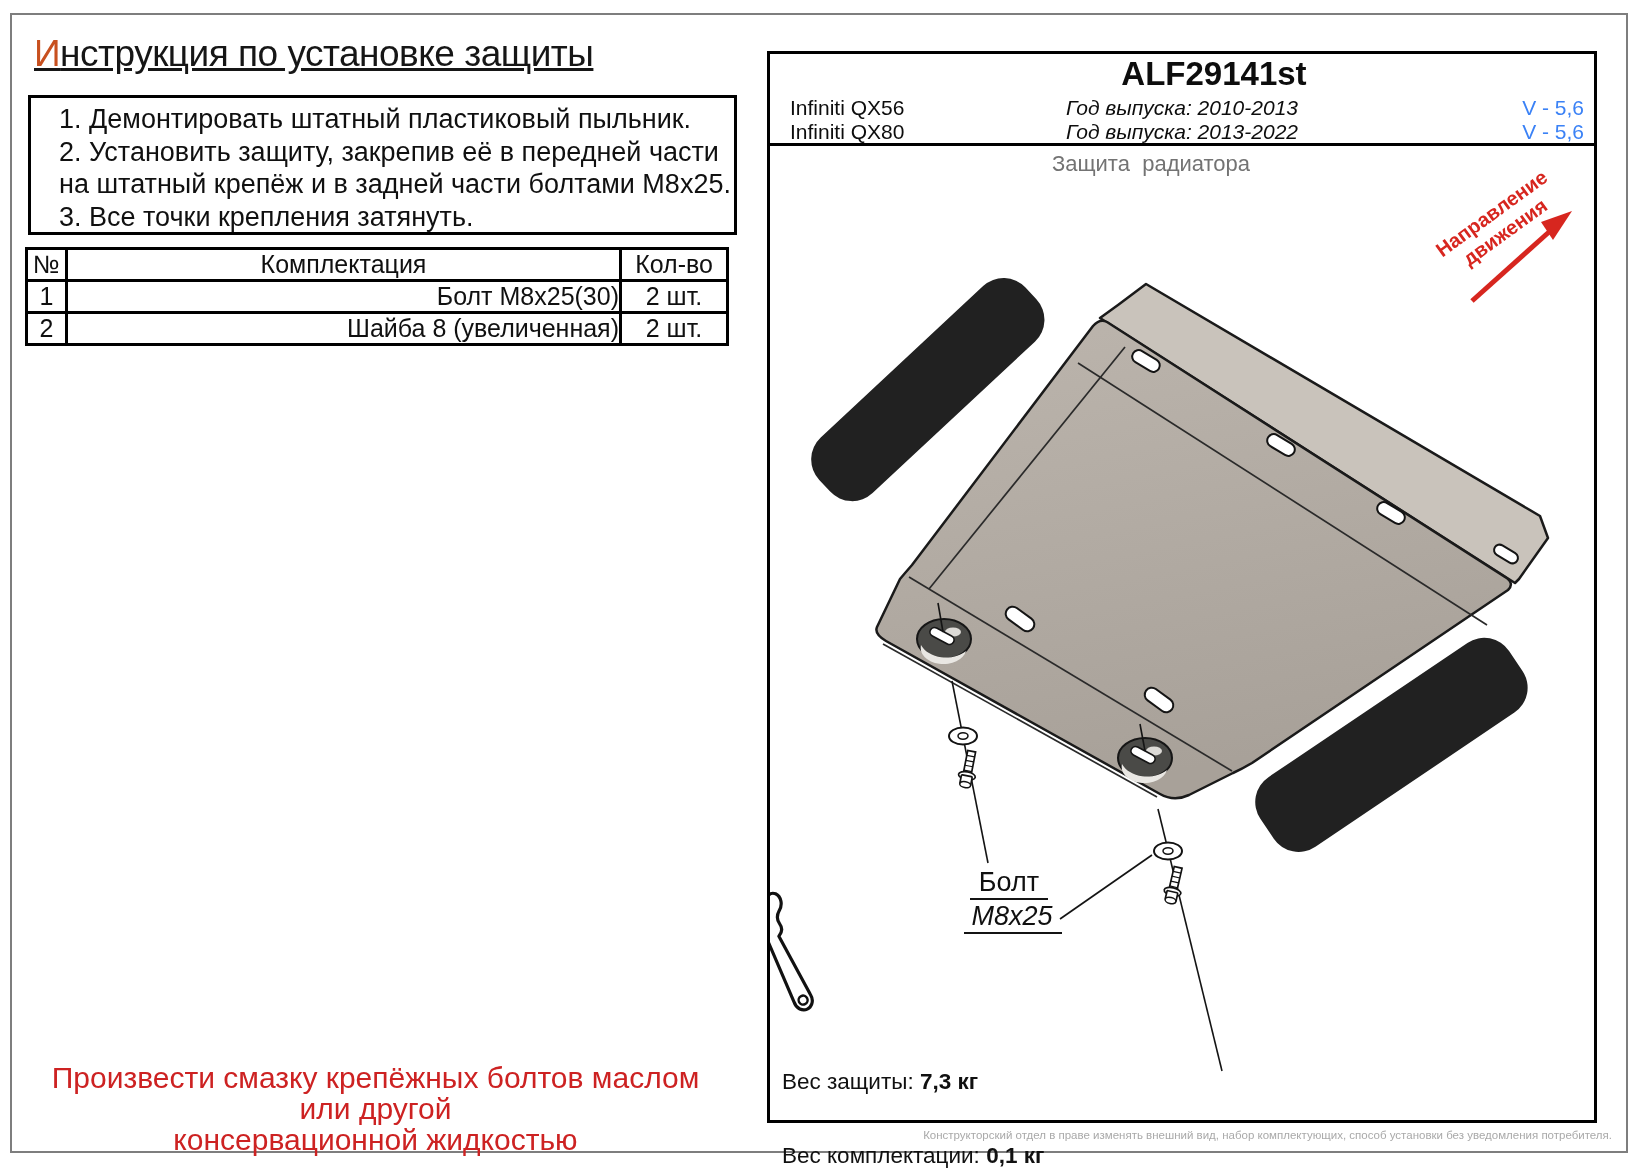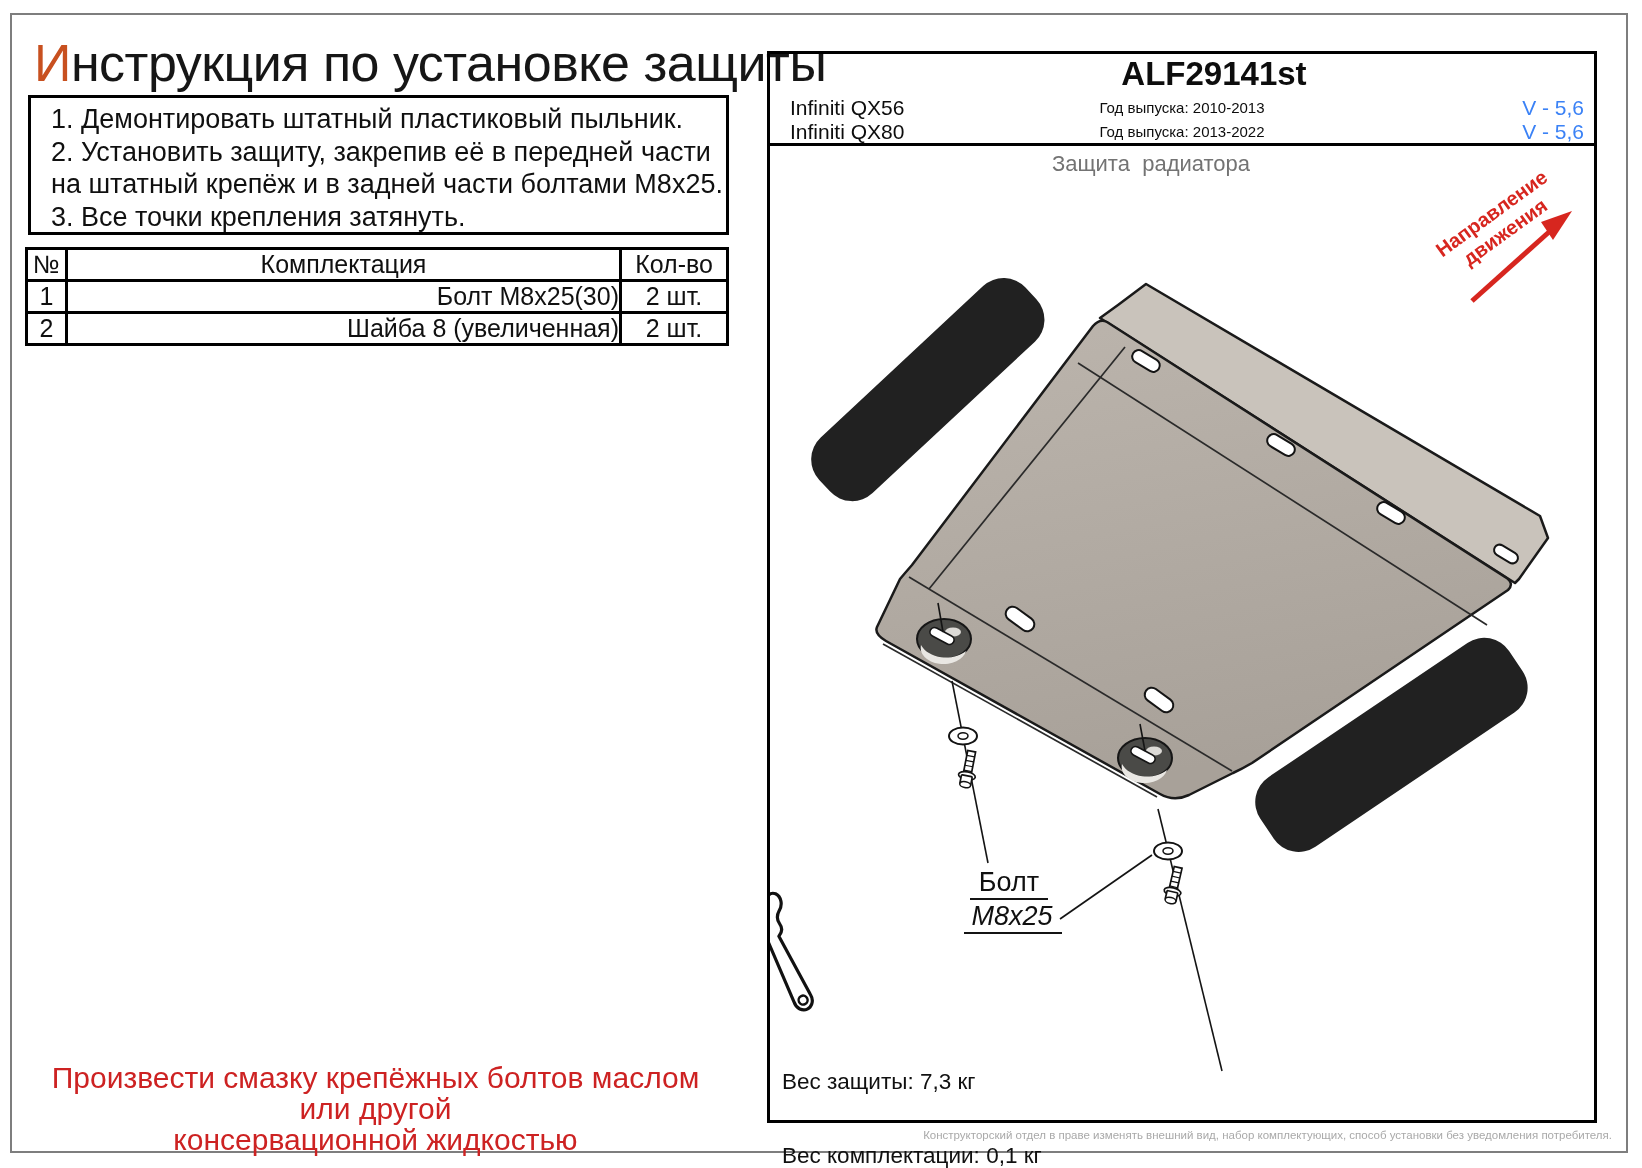--- a/index.html
+++ b/index.html
@@ -1,41 +1,41 @@
 <!DOCTYPE html>
 <html><head>
 <meta charset="utf-8">
 <style>
   html,body{margin:0;padding:0;background:#fff;}
   body{font-family:"Liberation Sans","DejaVu Sans",sans-serif;color:#111;}
   .stage{position:relative;width:1642px;height:1168px;background:#fff;overflow:hidden;}
   .page-border{position:absolute;left:10px;top:13px;width:1614px;height:1136px;border:2px solid #7e7e7e;}
   
-  .doc-title{position:absolute;left:34px;top:33px;font-size:52px;letter-spacing:-0.5px;color:#161616;white-space:nowrap;}
+  .doc-title{position:absolute;left:34px;top:33px;font-size:37px;letter-spacing:-0.5px;color:#161616;white-space:nowrap;text-decoration:underline;}
   .doc-title .accent{color:#c8501f;}
-  .instructions-box{position:absolute;left:28px;top:95px;width:675px;height:124px;border:3px solid #000;padding:5px 0 5px 20px;}
+  .instructions-box{position:absolute;left:28px;top:95px;width:675px;height:124px;border:3px solid #000;padding:5px 0 5px 28px;}
   .instructions-box div{font-size:27px;line-height:32.5px;color:#101010;white-space:nowrap;}
   table.parts{position:absolute;left:25px;top:247px;border-collapse:collapse;table-layout:fixed;width:698px;}
   table.parts td{border:3px solid #000;font-size:25px;padding:0;height:29px;color:#101010;}
   td.c-num{width:37px;text-align:center;}
   td.c-name{width:551px;text-align:center;}
   td.c-name.body{text-align:right;padding-left:8px;}
   td.c-qty{width:104px;text-align:center;}
   .grease-note{position:absolute;left:28px;top:1062px;width:695px;text-align:center;color:#cd2222;font-size:30px;line-height:31px;}
   
   .panel{position:absolute;left:767px;top:51px;width:824px;height:1066px;border:3px solid #000;}
   .panel-header{position:absolute;left:0;top:0;width:100%;height:89px;border-bottom:3px solid #000;}
   .part-number{position:absolute;left:0;right:0;top:1px;text-align:center;padding-left:64px;font-size:33px;font-weight:bold;color:#0d0d0d;}
   .models{position:absolute;left:20px;top:42px;font-size:21px;line-height:24px;color:#0d0d0d;}
-  .years{position:absolute;left:0;right:0;top:42px;text-align:center;font-size:15px;line-height:24px;color:#0d0d0d;}
+  .years{position:absolute;left:0;right:0;top:42px;text-align:center;font-size:21px;line-height:24px;color:#0d0d0d;font-style:italic;}
   .engines{position:absolute;right:10px;top:42px;text-align:right;font-size:21px;line-height:24px;color:#3b82f6;}
   .product-name{position:absolute;left:0;top:97px;width:100%;text-align:center;padding-right:62px;box-sizing:border-box;font-size:22px;color:#737373;white-space:pre;}
   .direction-label{position:absolute;left:621px;top:146px;width:215px;text-align:center;transform:rotate(-36deg);color:#d7261f;font-size:20px;font-weight:bold;line-height:23px;}
   .specs{position:absolute;left:12px;top:967px;font-size:22.5px;line-height:24.6px;color:#101010;white-space:pre;}
-  .specs b{font-weight:normal;}
+  .specs b{font-weight:bold;}
   .drawing-svg{position:absolute;left:0;top:92px;width:818px;height:971px;}
   .footer-note{position:absolute;right:30px;top:1129px;font-size:11.5px;color:#a9a9a9;}
 </style>
 </head>
 <body>
 
 <div class="stage">
   <div class="page-border"></div>
 
   <div class="doc-title"><span class="accent">И</span><span>нструкция по установке защиты</span></div>

